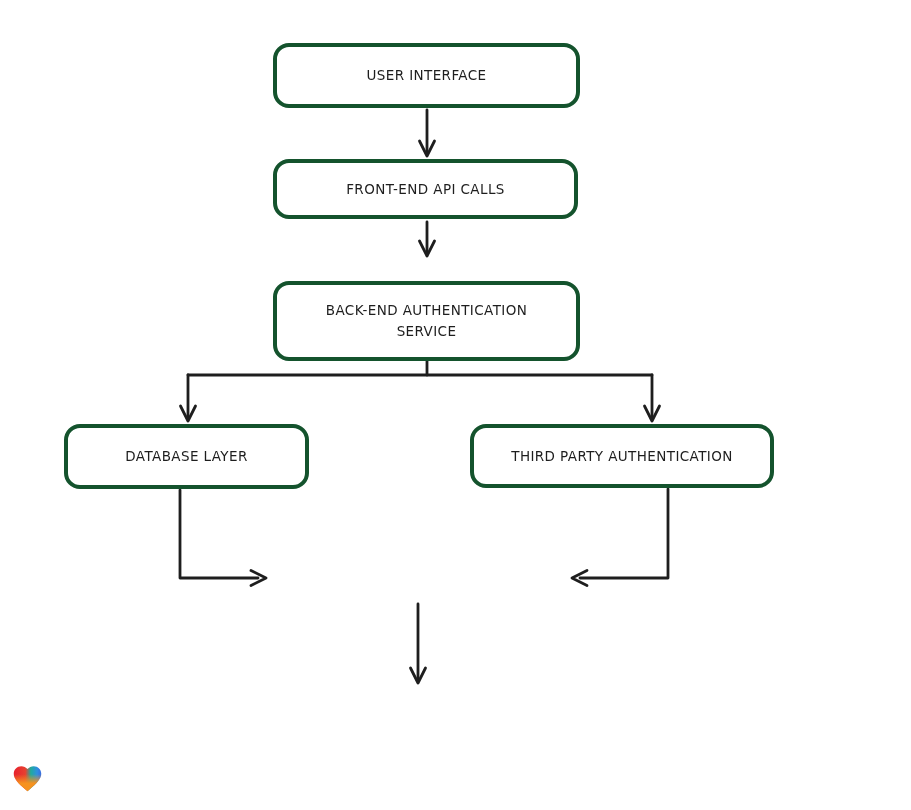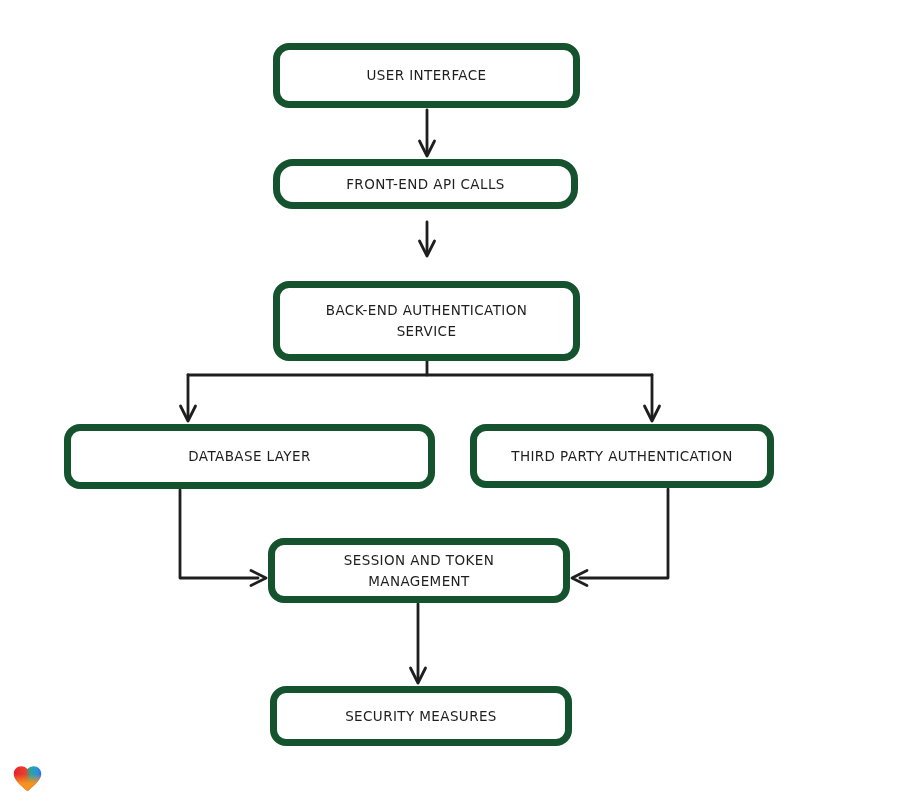--- a/index.html
+++ b/index.html
@@ -20,40 +20,40 @@
     left: 0;
     top: 0;
     width: 911px;
     height: 810px;
     pointer-events: none;
   }
   .node {
     position: absolute;
     box-sizing: border-box;
     background: #ffffff;
-    border: 7px solid #14532d;
+    border: 4px solid #14532d;
     border-radius: 16px;
     display: flex;
     align-items: center;
     justify-content: center;
     text-align: center;
   }
   .node .label {
     font-size: 13.5px;
     line-height: 1.55;
     letter-spacing: 0.4px;
     color: #1e1e1e;
     text-transform: uppercase;
   }
   
   .n-user-interface        { left: 273px; top:  43px; width: 307px; height: 65px; }
-  .n-front-end-api-calls   { left: 273px; top: 159px; width: 305px; height: 50px; border-radius: 20px; }
+  .n-front-end-api-calls   { left: 273px; top: 159px; width: 305px; height: 60px; }
   .n-back-end-auth         { left: 273px; top: 258px; width: 307px; height: 80px; margin-top: 23px; }
   .n-back-end-auth .label  { max-width: 240px; }
-  .n-database-layer        { left:  64px; top: 424px; width: 371px; height: 65px; }
+  .n-database-layer        { left:  64px; top: 424px; width: 245px; height: 65px; }
   .n-third-party-auth      { left: 452px; top: 424px; width: 304px; height: 64px; margin-left: 18px; }
   .n-session-token         { left: 268px; top: 538px; width: 302px; height: 65px; }
   .n-session-token .label  { max-width: 190px; }
   .n-security-measures     { left: 270px; top: 686px; width: 302px; height: 60px; }
   .logo-heart {
     position: absolute;
     left: 11px;
     top: 762px;
     width: 33px;
     height: 33px;
@@ -117,27 +117,21 @@
   </div>
 
   <div class="node n-database-layer">
     <span class="label">DATABASE LAYER</span>
   </div>
 
   <div class="node n-third-party-auth">
     <span class="label">THIRD PARTY AUTHENTICATION</span>
   </div>
 
-  <div class="node n-session-token">
-    <span class="label">SESSION AND TOKEN MANAGEMENT</span>
-  </div>
 
-  <div class="node n-security-measures">
-    <span class="label">SECURITY MEASURES</span>
-  </div>
 
   <svg class="logo-heart" viewBox="0 0 24 24" xmlns="http://www.w3.org/2000/svg">
     <defs>
       <linearGradient id="heart-h" x1="0" y1="0" x2="1" y2="0">
         <stop offset="0" stop-color="#e7202e"></stop>
         <stop offset="0.42" stop-color="#e8402f"></stop>
         <stop offset="0.62" stop-color="#1fab9c"></stop>
         <stop offset="0.85" stop-color="#2f8fe0"></stop>
         <stop offset="1" stop-color="#3a6ce0"></stop>
       </linearGradient>

